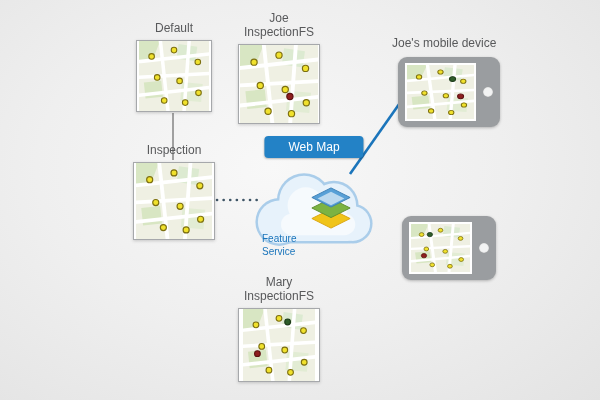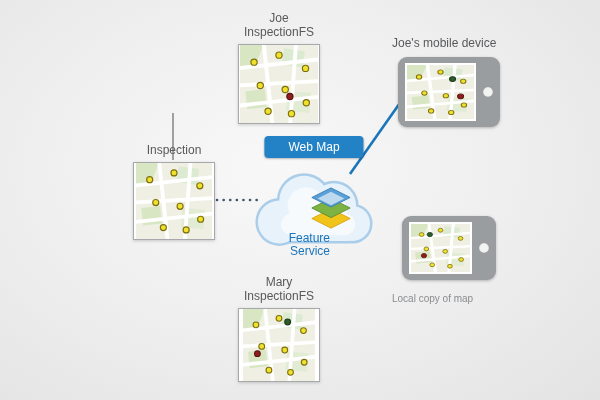--- a/index.html
+++ b/index.html
@@ -20,22 +20,22 @@
   .tablet-screen svg{display:block;width:100%;height:100%;}
   .tablet-button{position:absolute;right:7px;top:50%;margin-top:-5px;width:10px;height:10px;border-radius:50%;
     background:#f2f3f3;box-shadow:inset 0 0 1px rgba(0,0,0,.4);}
   .device-caption{font-size:10px;color:#8a8c8e;margin-top:13px;}
   .cloud-group{position:absolute;left:248px;top:136px;width:132px;height:132px;}
   .cloud-svg{position:absolute;left:0;top:24px;width:132px;height:100px;}
   .webmap-badge{position:absolute;left:50%;top:0;transform:translateX(-50%);
     background:#2382c6;color:#ffffff;font-size:12px;line-height:22px;height:22px;
     padding:0 24px;border-radius:4px;box-shadow:0 1px 2px rgba(0,0,0,.25);white-space:nowrap;}
   .layers-icon{position:absolute;left:60px;top:50px;width:46px;height:44px;}
-  .feature-label{position:absolute;left:14px;top:96px;width:68px;text-align:right;
-    color:#1b75bb;font-size:12px;line-height:13px;}
+  .feature-label{position:absolute;left:14px;top:96px;width:68px;text-align:left;
+    color:#1b75bb;font-size:10px;line-height:13px;}
   .defs-holder{position:absolute;width:0;height:0;overflow:hidden;}
 </style>
 </head>
 <body>
 
 <div class="canvas">
 
   <svg class="defs-holder" aria-hidden="true">
     <defs>
       <symbol id="map-base" viewBox="0 0 100 100">
@@ -64,20 +64,28 @@
       </symbol>
     </defs>
   </svg>
 
   <svg class="connectors" viewBox="0 0 600 400">
     <line x1="173" y1="113" x2="173" y2="160" stroke="#a0a0a0" stroke-width="2"></line>
     <line x1="217" y1="200" x2="262" y2="200" stroke="#3f5566" stroke-width="2.6" stroke-dasharray="0.1 6.5" stroke-linecap="round"></line>
     <line x1="350" y1="174" x2="402" y2="100" stroke="#1b75bb" stroke-width="2.6"></line>
   </svg>
 
+  <div class="map-node" style="left:136px;top:21px;width:76px;">
+    <div class="map-label">Default</div>
+    <div class="map-frame" style="width:74px;height:70px;">
+      <svg viewBox="0 0 100 100">
+          <use href="#map-base"></use>
+        </svg>
+    </div>
+  </div>
 
   <div class="map-node" style="left:238px;top:11px;width:82px;">
     <div class="map-label">Joe InspectionFS</div>
     <div class="map-frame" style="width:80px;height:78px;">
       <svg viewBox="0 0 100 100">
         <use href="#map-base"></use>
         <circle cx="64" cy="66" r="4" fill="#8e1f1f" stroke="#5d1212" stroke-width="1.5"></circle>
       </svg>
     </div>
   </div>
@@ -152,16 +160,15 @@
     <div class="tablet" style="width:94px;height:64px;">
       <div class="tablet-screen">
         <svg viewBox="0 0 100 100" preserveAspectRatio="none">
           <use href="#map-base"></use>
           <circle cx="32" cy="22" r="4.5" fill="#2e5d2a" stroke="#1c3a19" stroke-width="1.5"></circle>
           <circle cx="22" cy="66" r="4.5" fill="#8e1f1f" stroke="#5d1212" stroke-width="1.5"></circle>
         </svg>
       </div>
       <div class="tablet-button"></div>
     </div>
-    <div class="device-caption">Local copy of map</div>
   </div>
 
 </div>
 
 </body></html>

